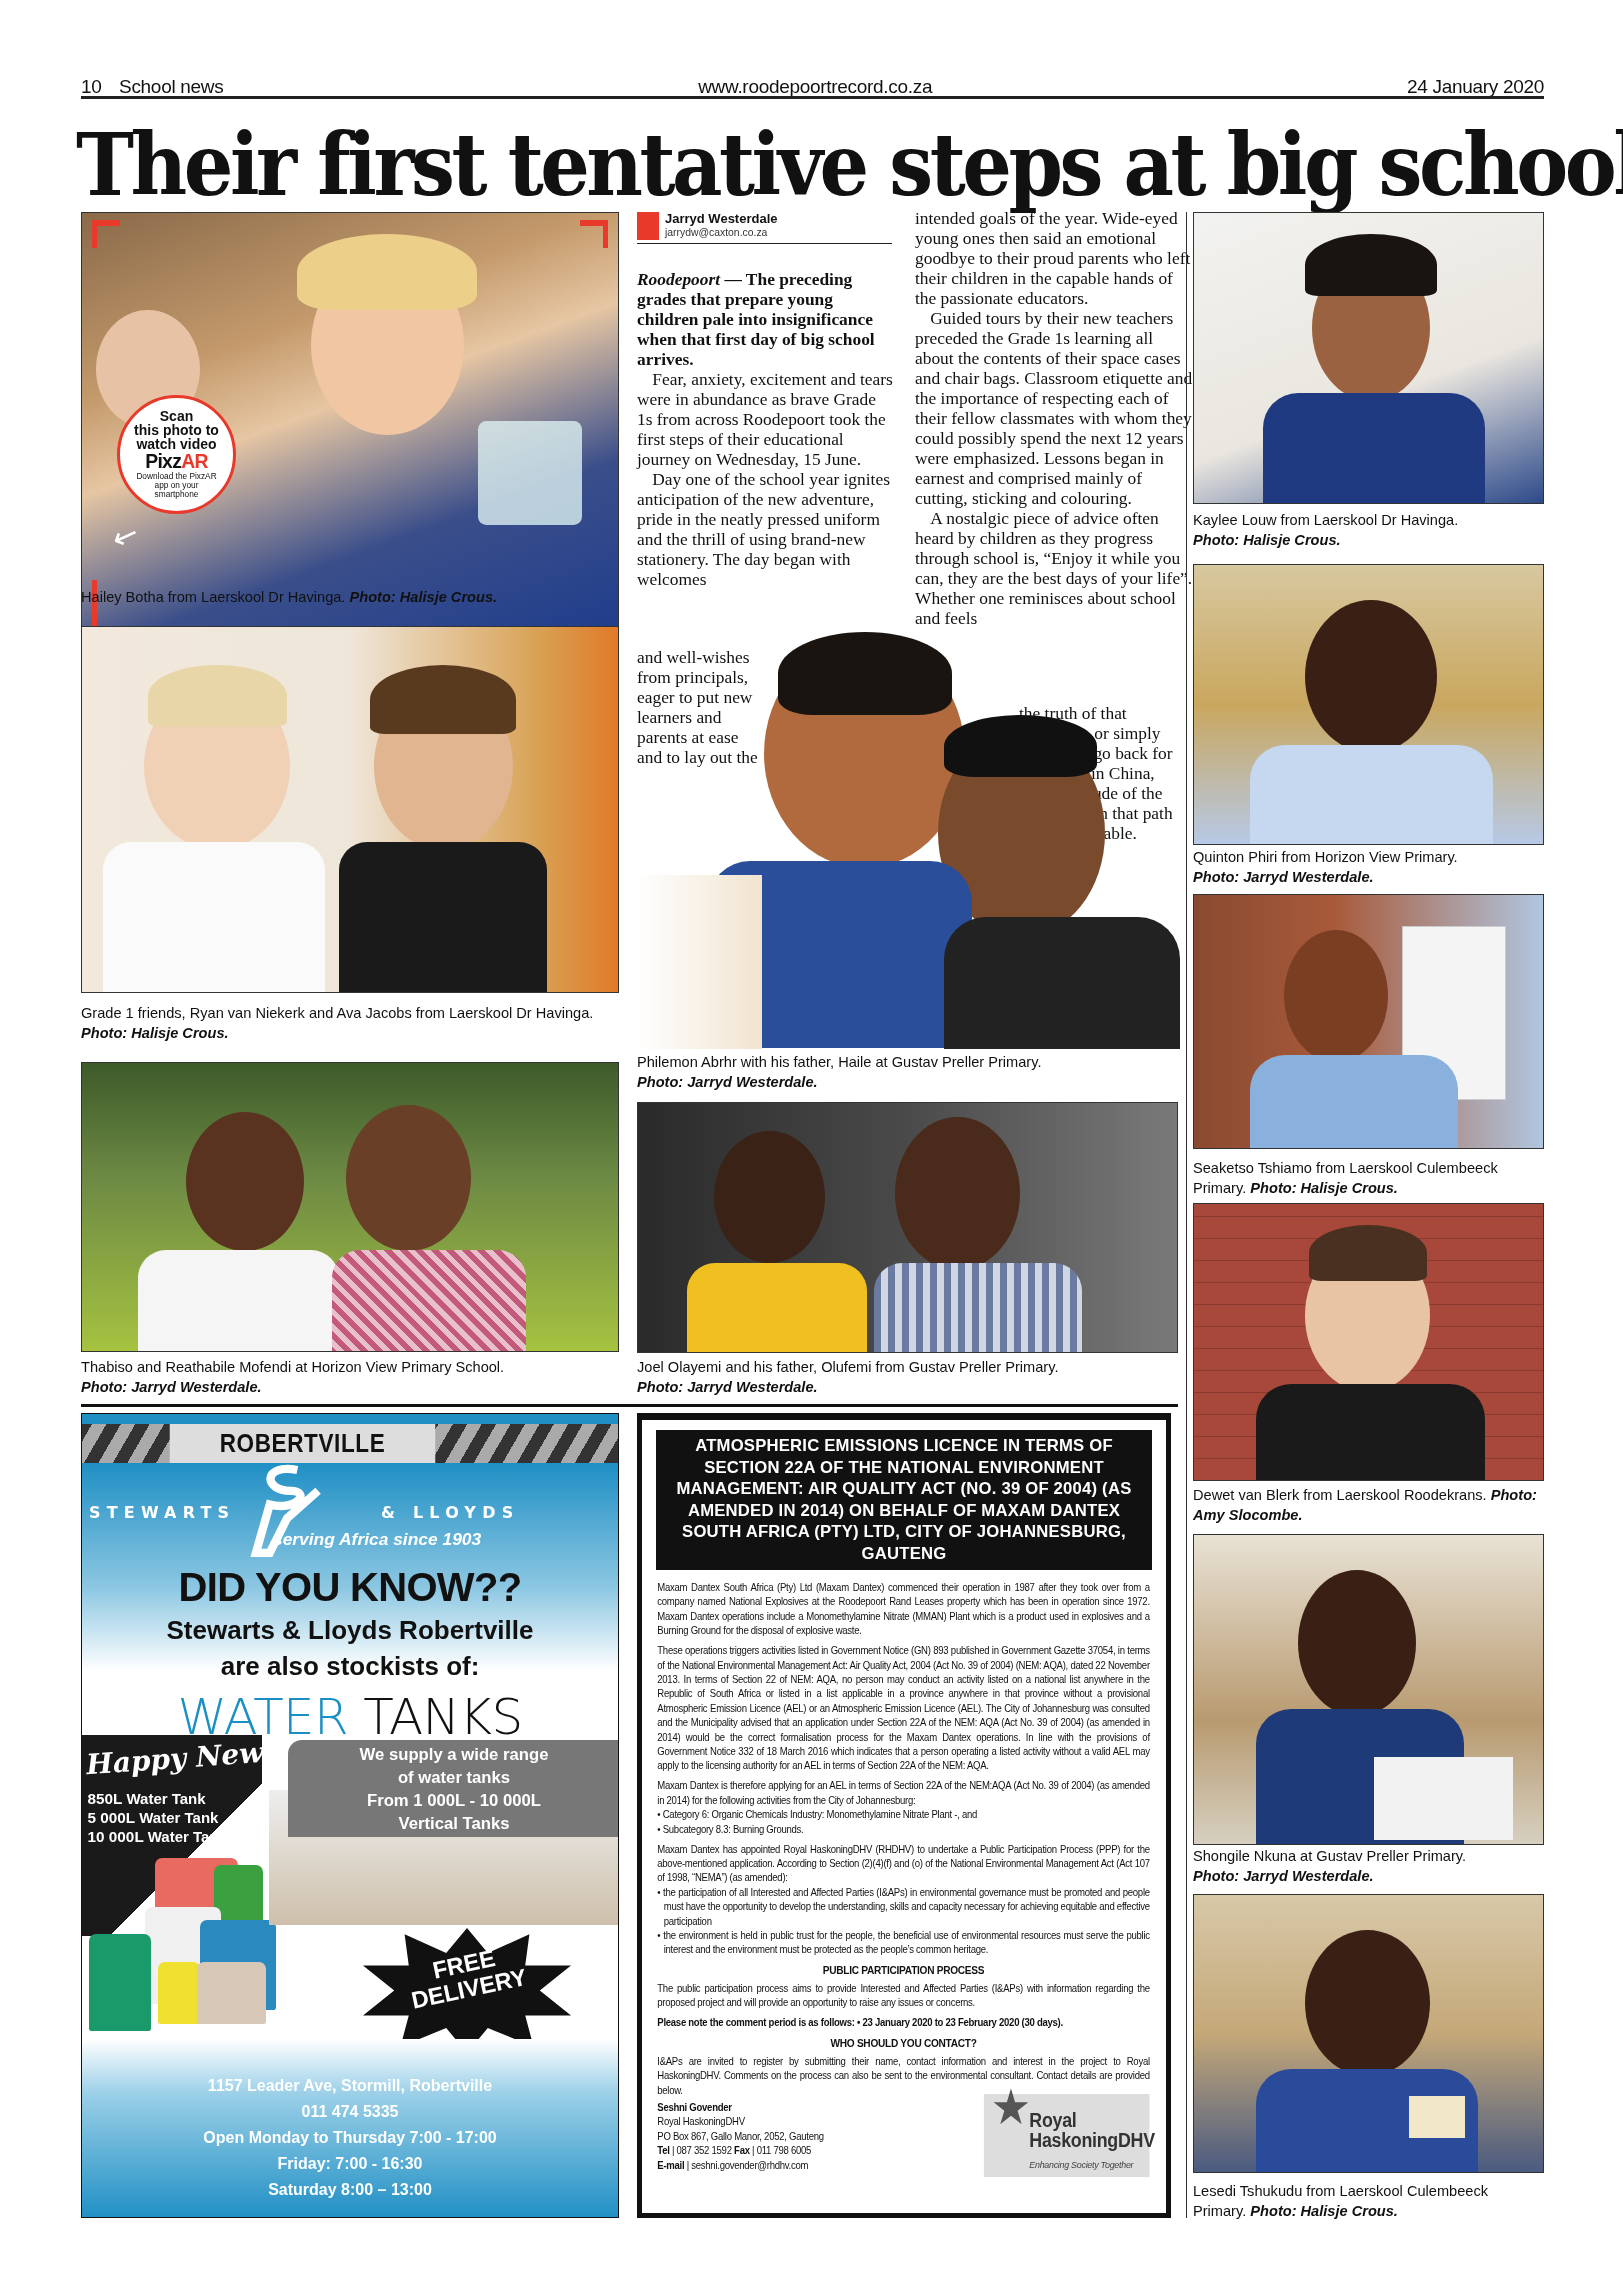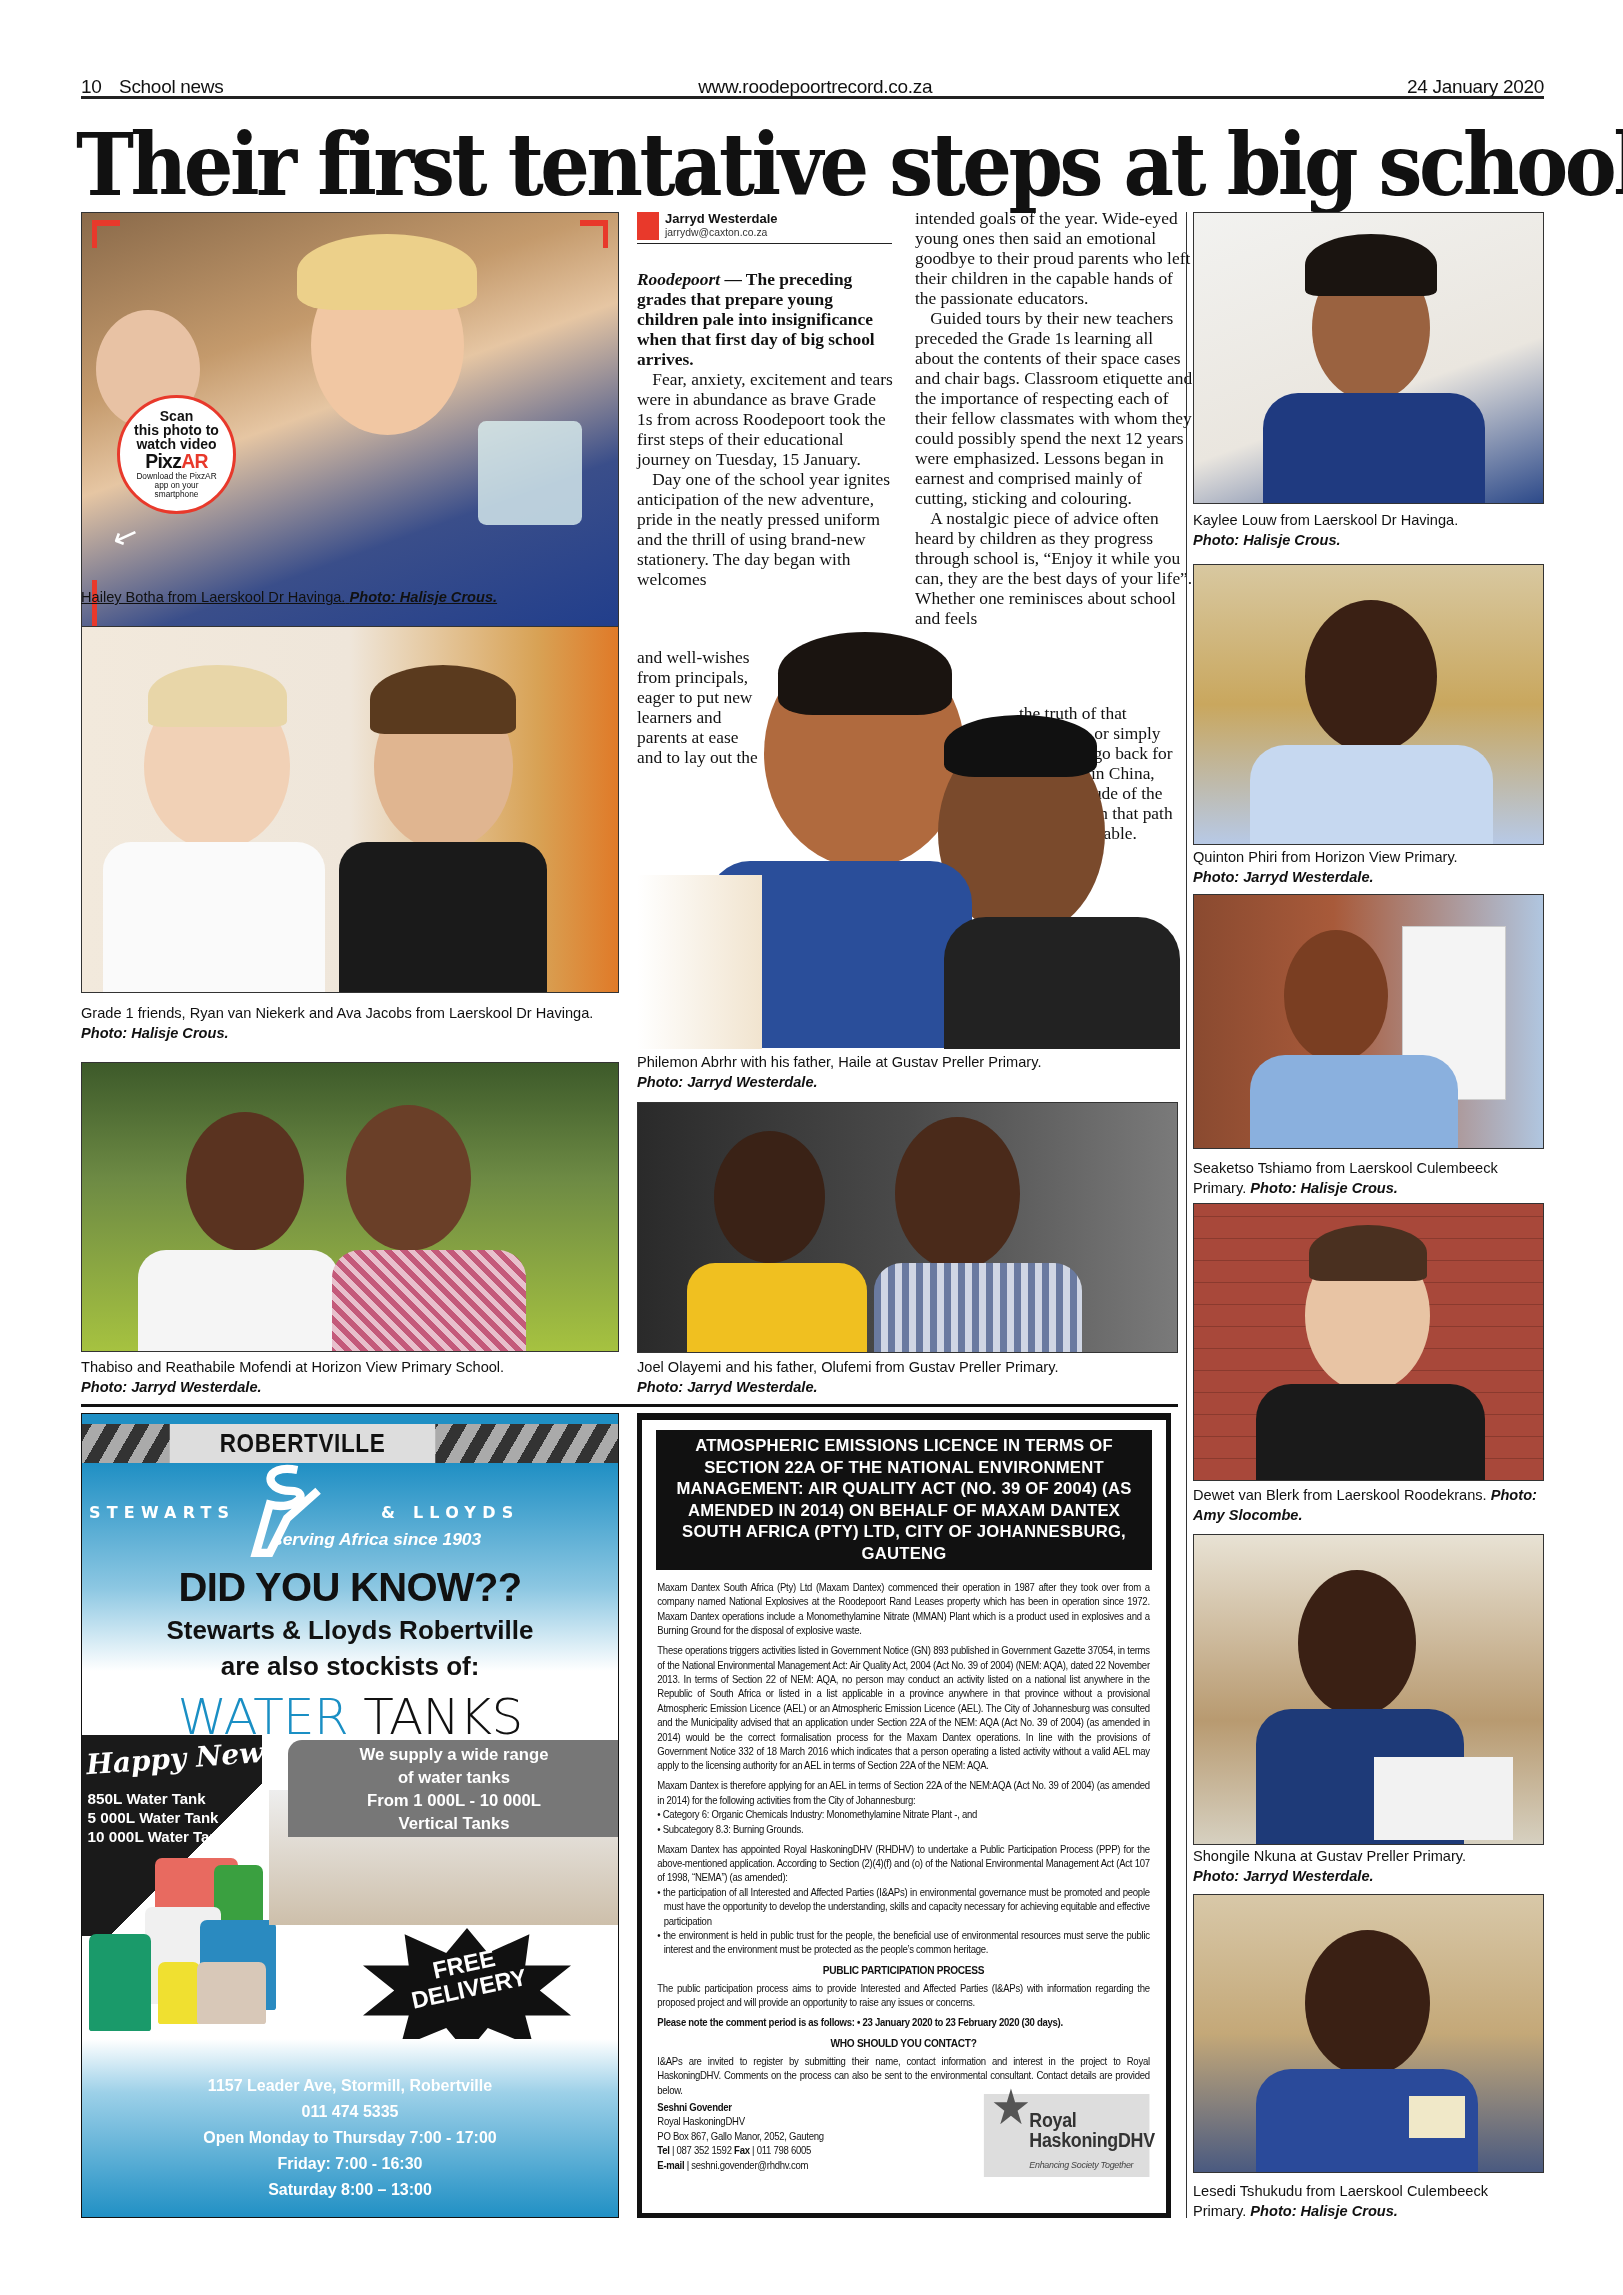--- a/index.html
+++ b/index.html
@@ -111,21 +111,21 @@
     <div style="font-weight:bold;font-size:14px;line-height:14px;">Scan</div>
     <div style="font-weight:bold;font-size:14px;line-height:14px;">this photo to</div>
     <div style="font-weight:bold;font-size:14px;line-height:14px;">watch video</div>
     <div style="font-weight:bold;font-size:19.4px;line-height:21px;letter-spacing:-0.7px;">
       <span>Pixz</span><span style="color:#e8392b;">AR</span>
     </div>
     <div style="font-size:8.3px;line-height:9px;padding:0 15.3px;">Download the PixzAR app on your smartphone</div>
   </div>
   <div class="abs" style="left:31px;top:305px;color:#fff;font-size:30.5px;transform:rotate(20deg);">↙</div>
 </div>
-<div class="cap" style="left:81px;top:587px;width:538px;text-decoration:underline;">
+<div class="cap" style="left:81px;top:587px;width:538px;">
   <span>Hailey Botha from Laerskool Dr Havinga.</span> <b>Photo: Halisje Crous.</b>
 </div>
 
 <div class="photo" style="left:81px;top:626px;width:538px;height:367px;background:linear-gradient(90deg,#f2e9dc 0%,#efe6da 50%,#d8a255 85%,#e07a28 100%);">
   <div class="abs" style="left:62px;top:56px;width:146px;height:167px;border-radius:50%;background:#f1d1b6;"></div>
   <div class="abs" style="left:66px;top:38px;width:139px;height:62px;border-radius:50% 50% 10% 10%;background:#e8d6a8;"></div>
   <div class="abs" style="left:292px;top:56px;width:139px;height:167px;border-radius:50%;background:#e0b590;"></div>
   <div class="abs" style="left:288px;top:38px;width:146px;height:69px;border-radius:50% 50% 10% 10%;background:#5a3a1e;"></div>
   <div class="abs" style="left:21px;top:215px;width:222px;height:153px;background:#fafafa;border-radius:28px 28px 0 0;"></div>
   <div class="abs" style="left:257px;top:215px;width:208px;height:153px;background:#1a1a1a;border-radius:28px 28px 0 0;"></div>
@@ -146,21 +146,21 @@
 
 <div class="abs byline">
   <div class="sq"></div>
   <div class="name">Jarryd Westerdale</div>
   <div class="email">jarrydw@caxton.co.za</div>
 </div>
 <div class="abs byline-rule"></div>
 
 <div class="abs body-text col1">
   <p class="lead"><i>Roodepoort</i><span> — The preceding grades that prepare young children pale into insignificance when that first day of big school arrives.</span></p>
-  <p class="indent">Fear, anxiety, excitement and tears were in abundance as brave Grade 1s from across Roodepoort took the first steps of their educational journey on Tuesday, 15 January.</p>
+  <p class="indent">Fear, anxiety, excitement and tears were in abundance as brave Grade 1s from across Roodepoort took the first steps of their educational journey on Wednesday, 15 June.</p>
   <p class="indent">Day one of the school year ignites anticipation of the new adventure, pride in the neatly pressed uniform and the thrill of using brand-new stationery. The day began with welcomes</p>
 </div>
 <div class="abs body-text col1b">
   <p>and well-wishes from principals, eager to put new learners and parents at ease and to lay out the</p>
 </div>
 <div class="abs body-text col2">
   <p>intended goals of the year. Wide-eyed young ones then said an emotional goodbye to their proud parents who left their children in the capable hands of the passionate educators.</p>
   <p class="indent">Guided tours by their new teachers preceded the Grade 1s learning all about the contents of their space cases and chair bags. Classroom etiquette and the importance of respecting each of their fellow classmates with whom they could possibly spend the next 12 years were emphasized. Lessons began in earnest and comprised mainly of cutting, sticking and colouring.</p>
   <p class="indent">A nostalgic piece of advice often heard by children as they progress through school is, “Enjoy it while you can, they are the best days of your life”. Whether one reminisces about school and feels</p>
 </div>

